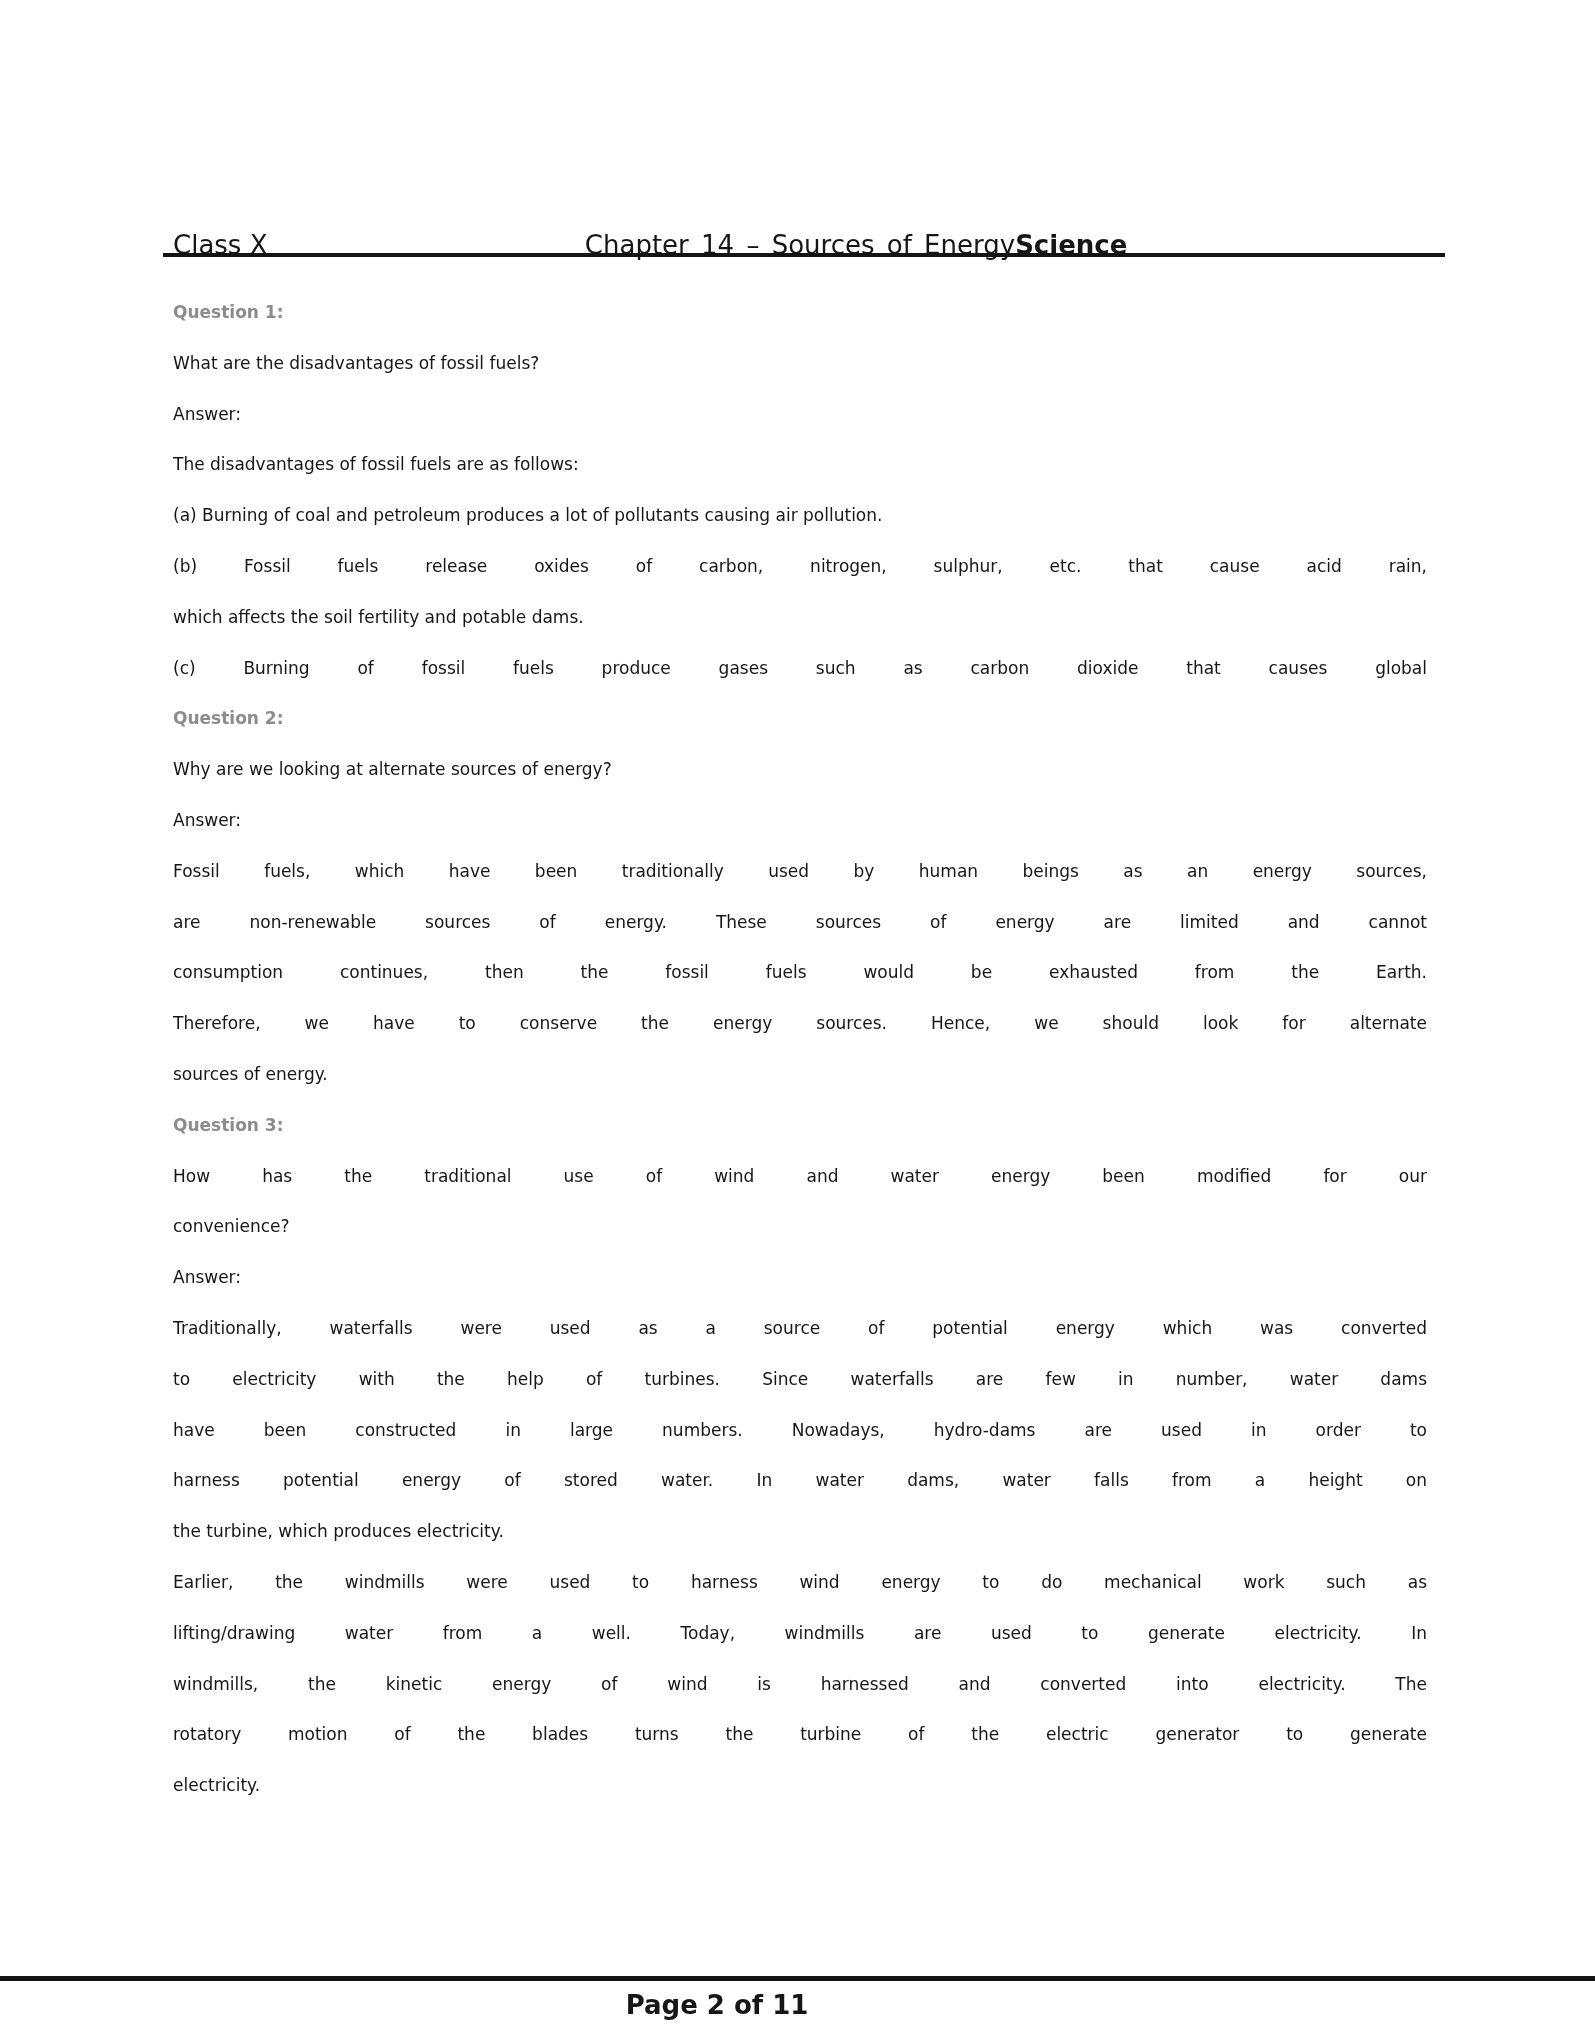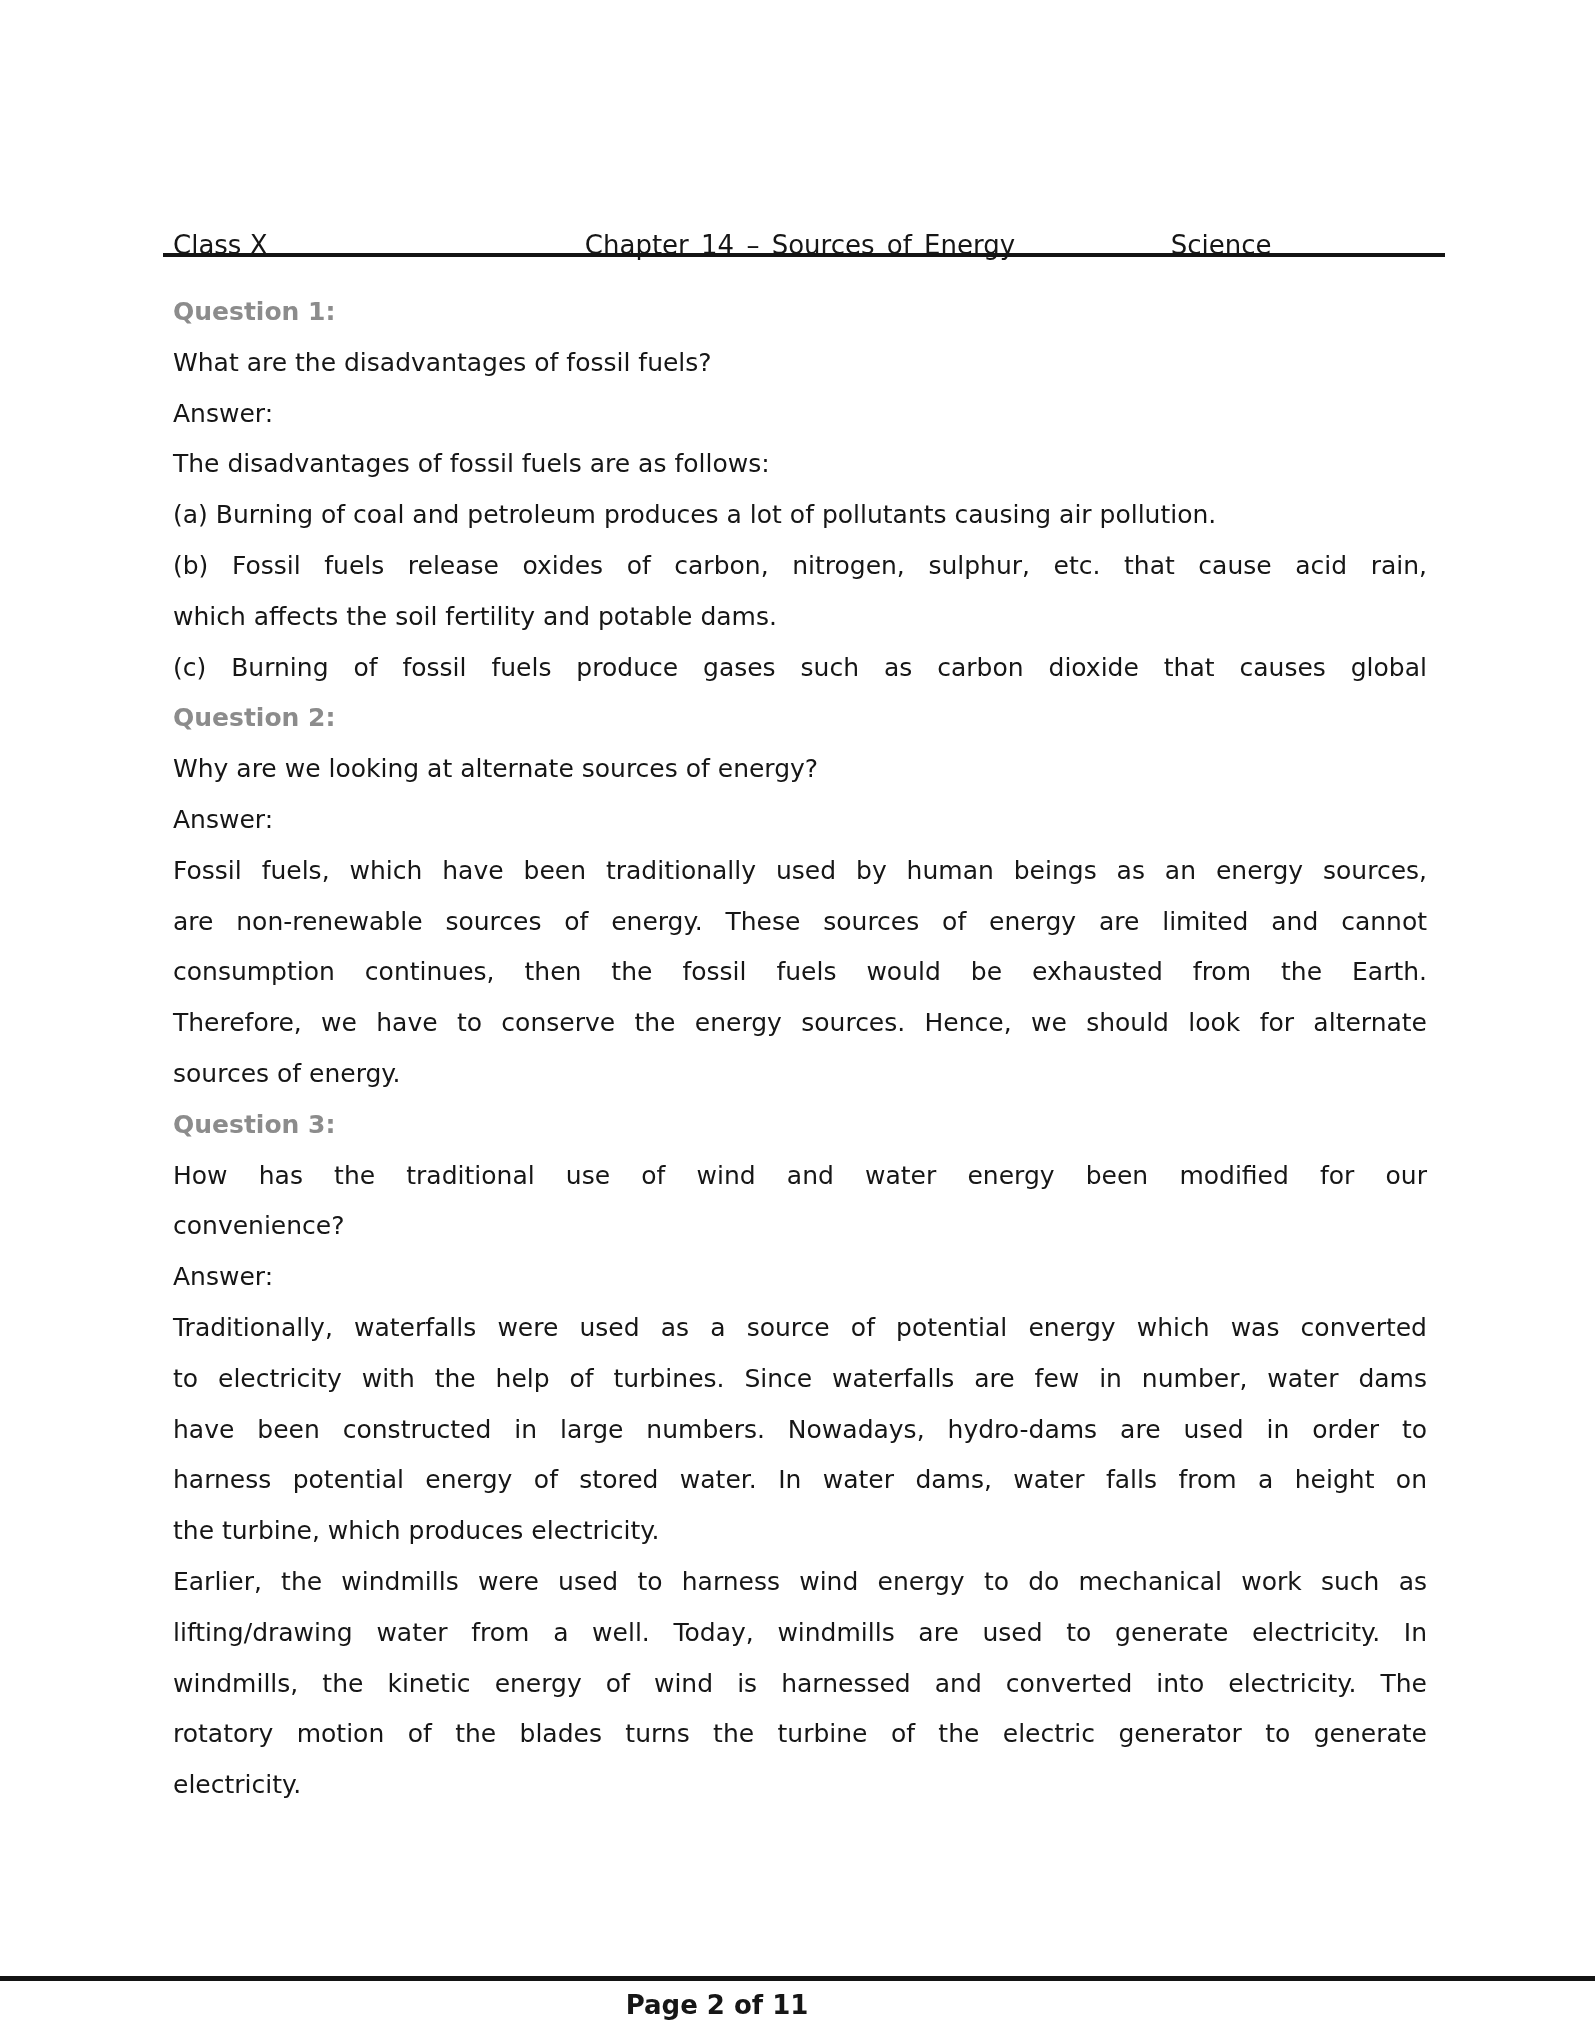--- a/index.html
+++ b/index.html
@@ -21,36 +21,36 @@
     top: 220px;
     display: grid;
     grid-template-columns: 1fr auto 1fr;
     align-items: baseline;
     font-size: 26px;
     line-height: 34px;
     white-space: nowrap;
   }
   .header-left   { text-align: left; }
   .header-center { text-align: center; word-spacing: 4px; margin-top: 8px; }
-  .header-right  { text-align: center; }
+  .header-right  { text-align: left; font-weight: bold; }
   .header-rule {
     position: absolute;
     left: 163px;
     top: 253px;
     width: 1282px;
     height: 4px;
     background: var(--rule-color, #141414);
   }
   
   .content {
     position: absolute;
     left: 173px;
     top: 287px;
     width: 1254px;
-    font-size: 25px;
+    font-size: 17px;
     line-height: 50.8px;
     letter-spacing: 0;
   }
   .block { margin: 0; padding: 0; }
   .tline {
     height: 50.8px;
     text-align: left;
     overflow: visible;
   }
   .tline.just {

